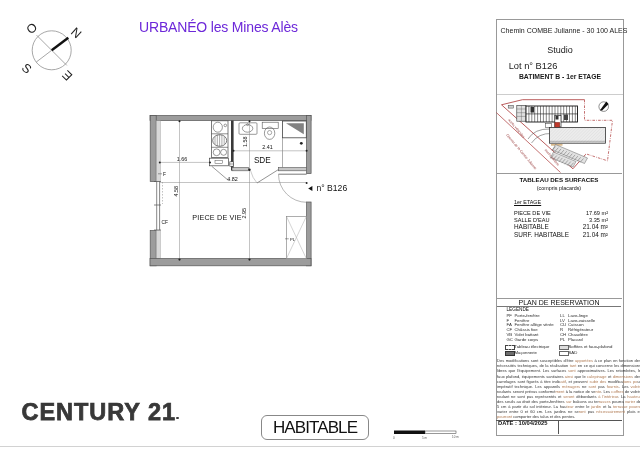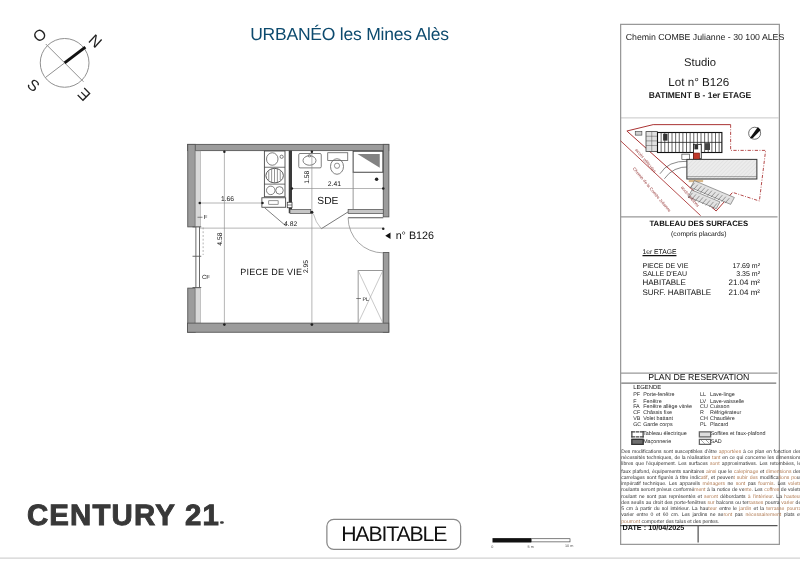--- a/index.html
+++ b/index.html
@@ -3,21 +3,21 @@
 <meta charset="utf-8">
 <style>
   html,body{margin:0;padding:0;}
   body{width:640px;height:452px;background:#ffffff;position:relative;overflow:hidden;
        font-family:"Liberation Sans", sans-serif;transform:translateZ(0);}
   .abs{position:absolute;}
 </style>
 </head>
 <body>
 
-<div class="abs" style="left:139px;top:18.9px;width:220px;text-align:right;font-size:14px;letter-spacing:-0.17px;color:#0c4a6e;white-space:nowrap;">URBANÉO les Mines Alès</div>
+<div class="abs" style="left:139px;top:18.9px;width:220px;text-align:left;font-size:14px;letter-spacing:-0.17px;color:#6d28d9;white-space:nowrap;">URBANÉO les Mines Alès</div>
 
 <svg class="abs" style="left:0;top:0;" width="110" height="100" viewBox="0 0 110 100">
   <circle cx="51.7" cy="50.3" r="19.5" fill="none" stroke="#909090" stroke-width="0.8"></circle>
   <line x1="36.6" y1="35.2" x2="66.8" y2="65.4" stroke="#909090" stroke-width="0.8"></line>
   <line x1="36.2" y1="62.1" x2="51.7" y2="50.3" stroke="#909090" stroke-width="0.8"></line>
   <line x1="51.7" y1="50.3" x2="68.3" y2="37.7" stroke="#111" stroke-width="2.4"></line>
   <text x="31.9" y="32.5" font-size="12.5" fill="#222" text-anchor="middle" transform="rotate(-40 31.9 28.5)">O</text>
   <text x="76" y="37" font-size="12.5" fill="#222" text-anchor="middle" transform="rotate(42 76 33)">N</text>
   <text x="26.5" y="72.5" font-size="12.5" fill="#222" text-anchor="middle" transform="rotate(40 26.5 68.5)">S</text>
   <text x="67.5" y="79.5" font-size="12.5" fill="#222" text-anchor="middle" transform="rotate(-135 67.5 75.5)">E</text>
@@ -142,21 +142,21 @@
   <polygon points="308.2,188.5 312.4,185.9 312.4,191.1" fill="#111"></polygon>
   <text x="316.5" y="191.4" font-size="8.6" fill="#111">n° B126</text>
 </svg>
 
 <div class="abs" style="left:496.4px;top:18.5px;width:125.6px;height:415.5px;border:0.8px solid #999;"></div>
 
 <div class="abs" style="left:495px;top:27px;width:138px;text-align:center;font-size:7px;color:#1a1a1a;white-space:nowrap;">Chemin COMBE Julianne - 30 100 ALES</div>
 
 <div class="abs" style="left:495px;top:45px;width:130px;text-align:center;font-size:9px;color:#1a1a1a;">Studio</div>
 
-<div class="abs" style="left:494px;top:61px;width:130px;text-align:center;font-size:9.3px;color:#1a1a1a;">Lot n° B126</div>
+<div class="abs" style="left:468px;top:61px;width:130px;text-align:center;font-size:9.3px;color:#1a1a1a;">Lot n° B126</div>
 
 <div class="abs" style="left:495px;top:72.8px;width:130px;text-align:center;font-size:6.8px;font-weight:bold;color:#1a1a1a;letter-spacing:-0.02px;">BATIMENT B - 1er ETAGE</div>
 
 <svg class="abs" style="left:495.5px;top:94px;" width="127" height="79.5" viewBox="495.5 94 127 79.5">
   <line x1="495.5" y1="94.2" x2="622.5" y2="94.2" stroke="#999" stroke-width="0.7"></line>
 
   <line x1="495.9" y1="112.6" x2="560" y2="172.5" stroke="#a33" stroke-width="0.7"></line>
   <line x1="501" y1="104.8" x2="572.4" y2="168.8" stroke="#a33" stroke-width="0.8"></line>
 
   <polyline points="501,104.8 522,99.7 584,99.7" fill="none" stroke="#a33" stroke-width="0.8"></polyline>

